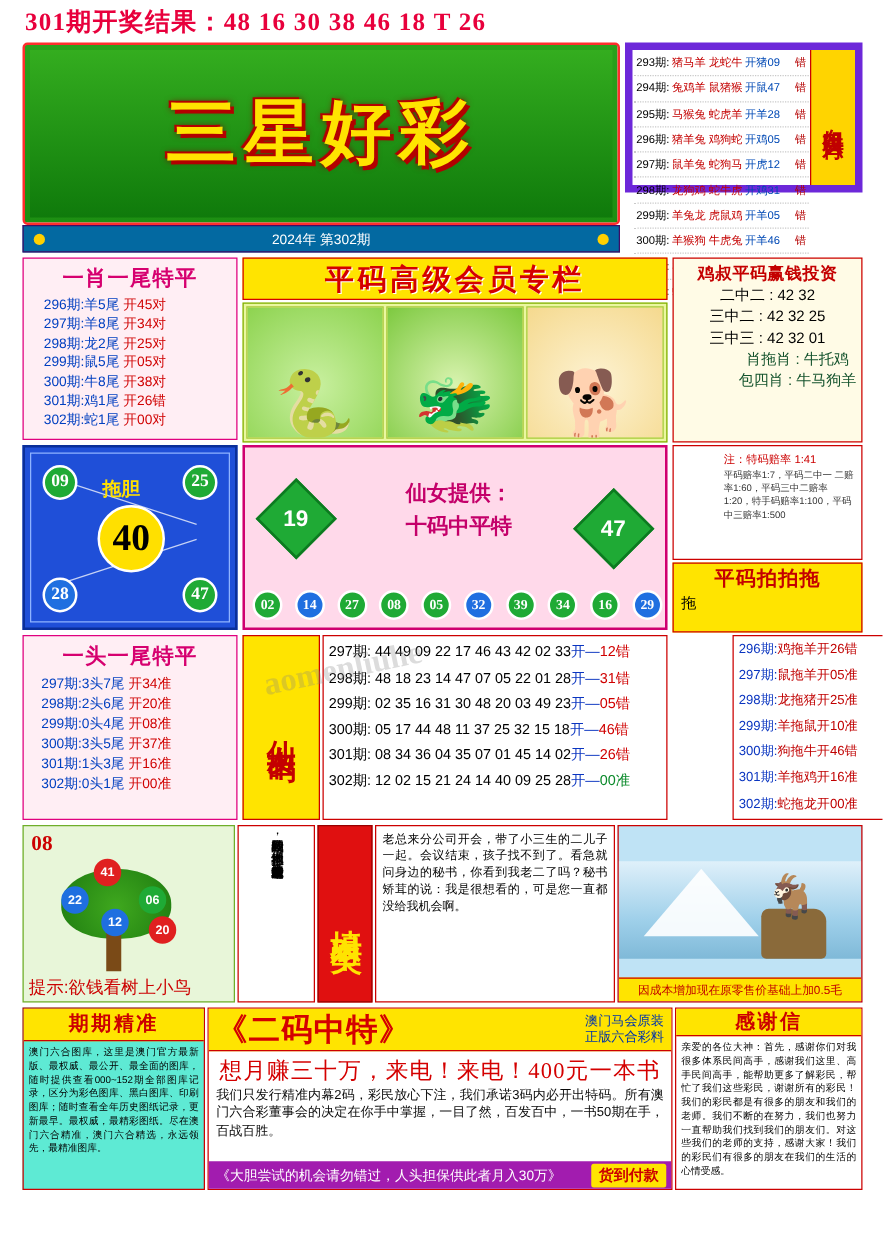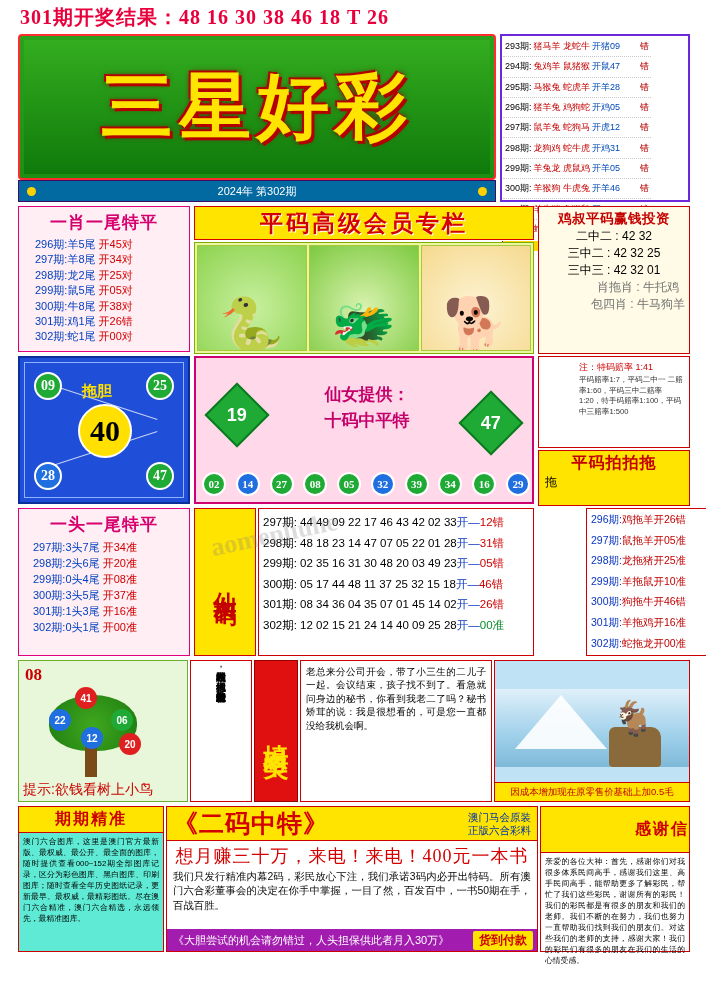--- a/index.html
+++ b/index.html
@@ -32,21 +32,21 @@
     overflow:hidden;
   }
   .logo-inner {
     position:absolute; inset:4px;
     background:linear-gradient(#34ad1f,#0f7a0b);
     display:flex; align-items:center; justify-content:center;
   }
   .logo-text {
     font-family:Liberation Mono, monospace;
     font-weight:bold;
-    font-size:72px;
+    font-size:56px;
     color:#ffe400;
     text-shadow:
       3px 3px 0 #b30000,
       -2px -2px 0 #b30000,
       0 0 6px #7a0000;
     letter-spacing:6px;
     white-space:nowrap;
   }
   .logo-bottom {
     position:absolute; left:18px; top:180px; width:478px; height:22px;
@@ -56,24 +56,23 @@
     border:1px solid #3d0d66;
   }
   .logo-bottom .dot-l, .logo-bottom .dot-r {
     width:9px;height:9px;border-radius:50%;background:#ffd000;
     position:absolute;
   }
   .logo-bottom .dot-l{left:8px;} .logo-bottom .dot-r{right:8px;}
 
   
   .topright {
-    position:absolute; left:500px; top:34px; width:190px; height:168px;
-    border:2px solid #6d28d9; background:#fff;
+    position:absolute; left:500px; top:34px; width:190px; height:120px;
+    border:6px solid #6d28d9; background:#fff;
     display:flex;
-    flex-direction:column;
   }
   .tr-list { width:150px; padding:1px; }
   .tr-row {
     height:20.3px; display:flex; align-items:center;
     font-size:9px; color:#000; padding-left:2px;
     border-bottom:1px dotted #c9c9c9;
     white-space:nowrap;
   }
   .tr-row:last-child{border-bottom:none;}
   .tr-row .per { color:#000; }
@@ -208,21 +207,21 @@
     font-size:11.5px; line-height:20.5px; white-space:nowrap; color:#000;
   }
   .xn-list .r .open { color:#0a35c0; }
   .xn-list .r .res { color:#d00000; }
   .xn-list .r .res.green{ color:#0a8a2a; }
 
   
   .rp1 { left:538px; top:206px; width:152px; height:148px; background:#fffbe6; border:1px solid #c00;}
   .rp1 .ttl{ color:#c40000; font-size:13.5px; padding-top:3px; letter-spacing:0.5px;}
   .rp1 .r{ font-size:12px; color:#000; line-height:17px; text-align:center;}
-  .rp1 .r.b{ color:#737373;padding-left:48px; }
+  .rp1 .r.b{ color:#14532d;padding-left:48px; }
   .rp2 { left:538px; top:356px; width:152px; height:92px; background:#ffffff; border:1px solid #c00;padding-left:36px;}
   .rp2 .note{ font-size:9px; color:#c00; padding:4px 4px 0; line-height:12px;}
   .rp2 .note2{ font-size:7.6px; color:#333; padding:2px 4px 0; line-height:10.5px;}
   .rp3 { left:538px; top:450px; width:152px; height:56px; background:#ffe400; border:1px solid #c00;}
   .rp3 .ttl{ color:#c40000; font-size:16px; padding-top:2px; letter-spacing:1px;}
   .rp3 .sub{ font-size:12px; color:#000; padding-left:6px; }
   .rp4 { left:538px; top:508px; width:152px; height:148px; background:#fff; border:1px solid #c00;margin-left:48px;}
   .rp4 .r{ font-size:10.5px; line-height:20.6px; padding-left:4px; white-space:nowrap;}
   .rp4 .r .open{color:#0a35c0;}
   .rp4 .r .res{color:#c00000;}
@@ -345,22 +344,22 @@
   }
   .b2 .foot .pill{
     margin-left:auto; background:#ffe400; color:#c00; font-weight:bold;
     font-size:12px; padding:1px 6px; margin-right:4px; border-radius:2px;
   }
   .b3 {
     position:absolute; left:540px; top:806px; width:150px; height:146px;
     background:#fff; border:1px solid #c00;
   }
   .b3 .ttl{
-    background:#ffe400;color:#c00;text-align:right;font-size:16px;font-weight:bold;
-    padding:12px 0;border-bottom:1px solid #c00;letter-spacing:2px;
+    background:#ffe400;color:#c00;text-align:center;font-size:16px;font-weight:bold;
+    padding:0 0;border-bottom:1px solid #c00;letter-spacing:2px;
     font-family:"Liberation Serif", serif;
   }
   .b3 .body{ padding:3px 4px; font-size:7.8px; line-height:11px; color:#000; text-align:justify;}
 
   .watermark {
     position:absolute; left:210px; top:520px;
     font-size:26px; color:rgba(130,130,130,.28);
     transform:rotate(-12deg); pointer-events:none;
     font-family:"Liberation Serif", serif; font-weight:bold;
   }

